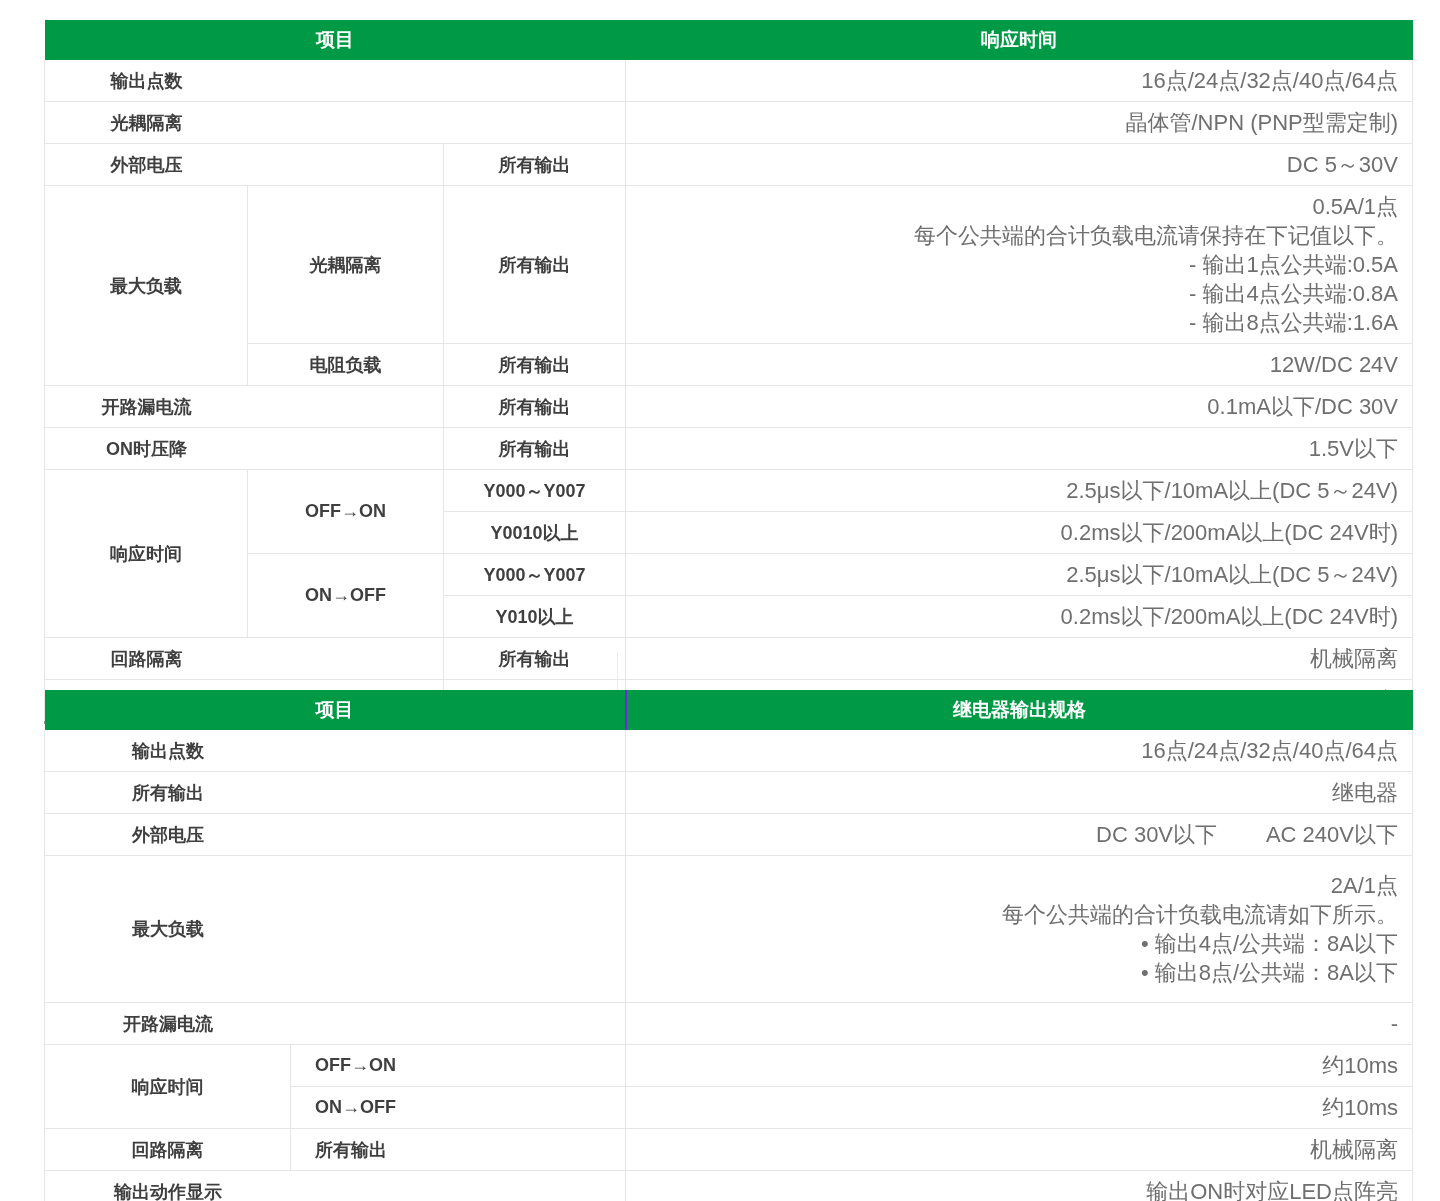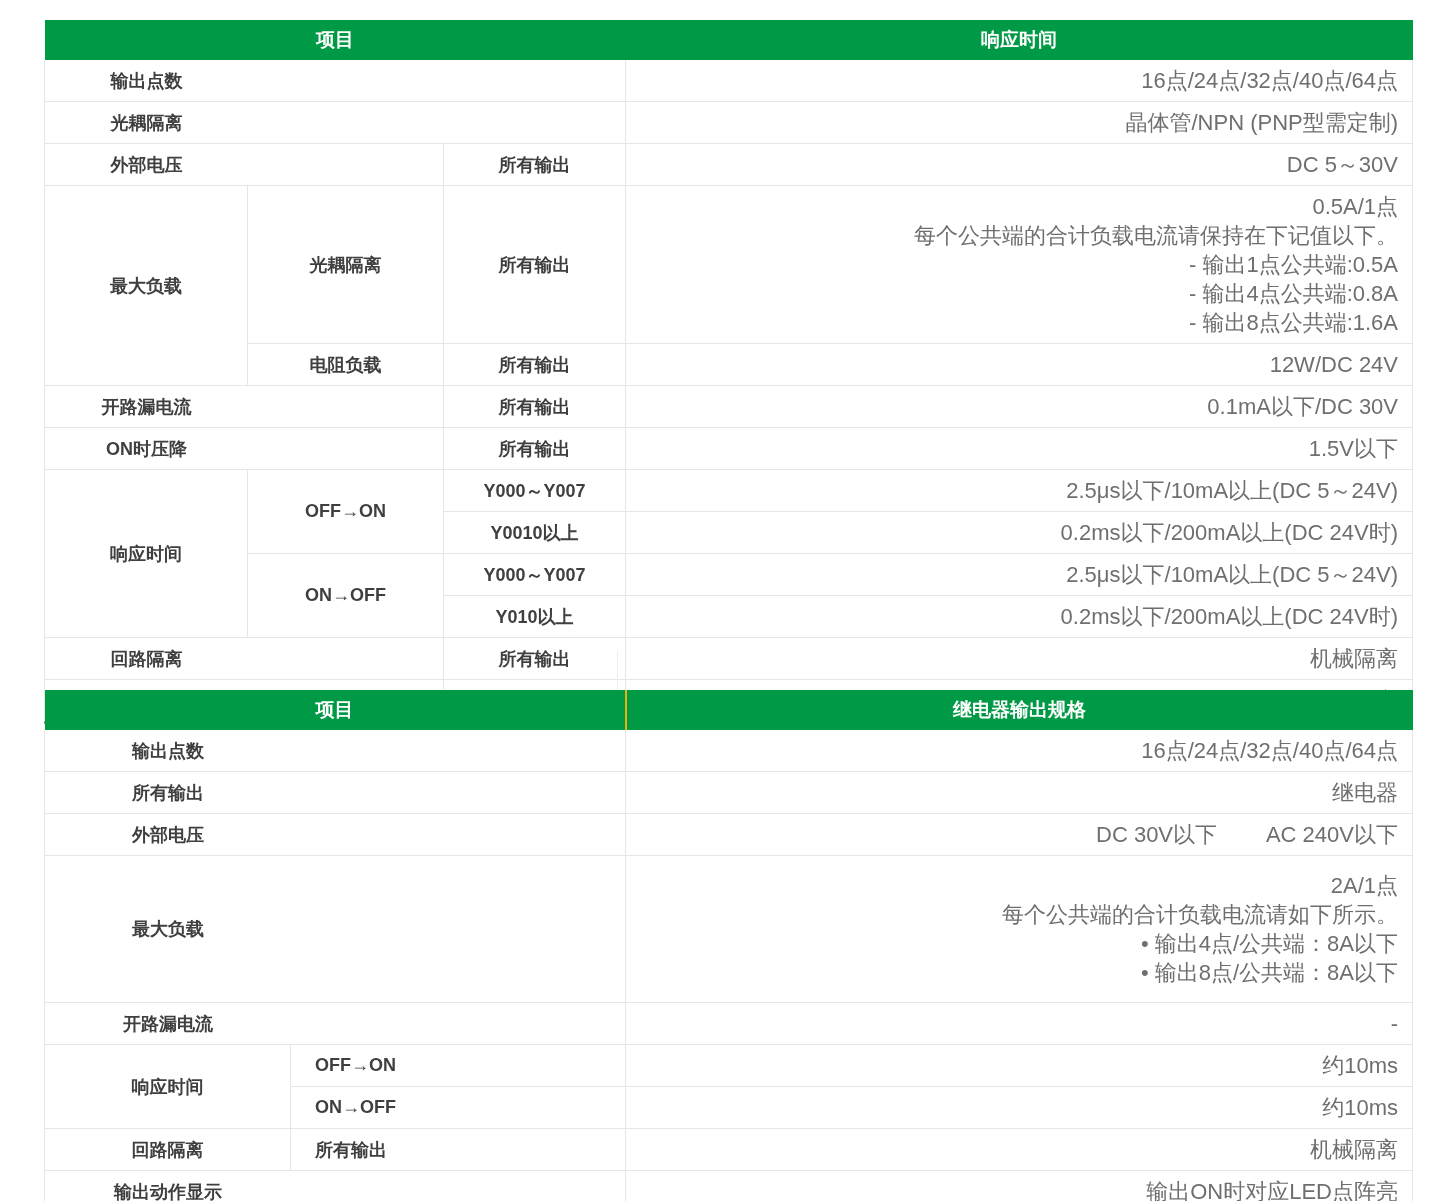--- a/index.html
+++ b/index.html
@@ -15,21 +15,21 @@
     font-family:"Liberation Sans","DejaVu Sans",sans-serif;
   }
   table{border-collapse:collapse;table-layout:fixed;width:1368px;position:absolute;left:44px;
         border-bottom:3px solid var(--thick);}
   #table1{top:20px;}
   #table2{top:690px;}
   th{
     background:var(--green);color:#ffffff;font-size:19px;font-weight:700;
     text-align:center;border:none;padding:0;
   }
-  th.divided{border-left:2px solid #eab308;margin-left:24px;}
+  th.divided{border-left:2px solid #6d28d9;margin-left:24px;}
   td{border:1px solid var(--grid);padding:0;vertical-align:middle;}
   tr.first > td{border-top:none;}
   .lab{
     font-weight:700;color:var(--label);font-size:18px;text-align:center;
   }
   .lab-span{text-align:left;}
   .lab-span .c1{display:inline-block;width:203px;text-align:center;
     font-weight:700;color:var(--label);font-size:18px;}
   .lab-span .c1w{display:inline-block;width:246px;text-align:center;
     font-weight:700;color:var(--label);font-size:18px;}

